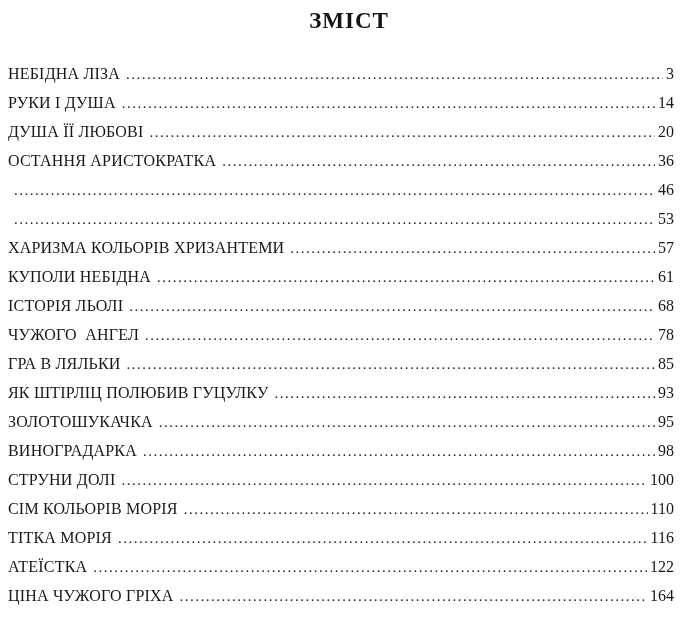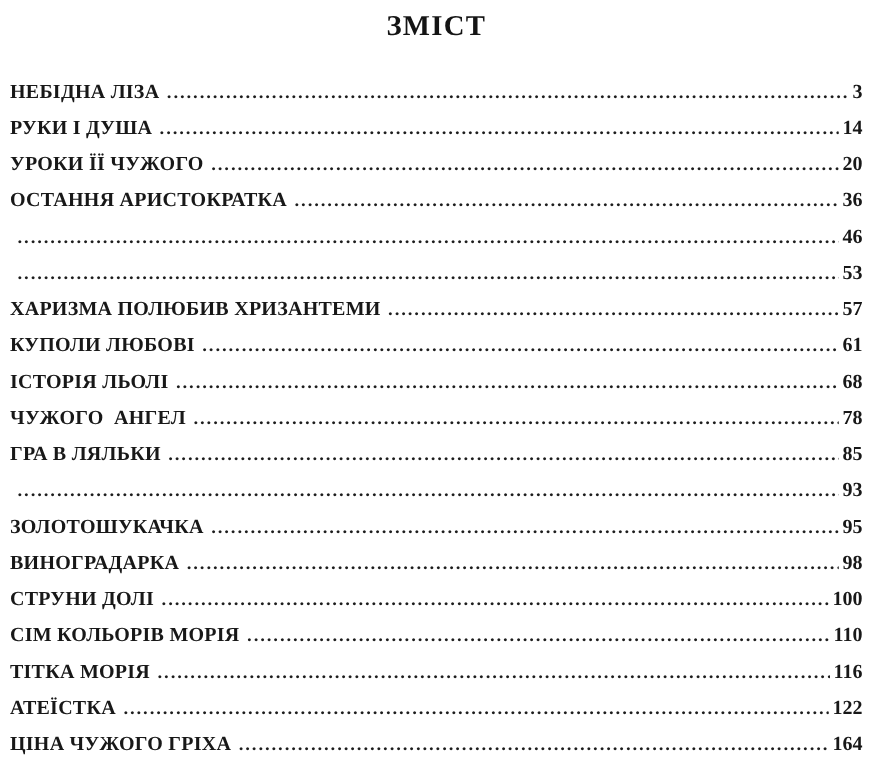--- a/index.html
+++ b/index.html
@@ -24,23 +24,22 @@
     margin: 0;
     text-align: center;
     font-size: 23px;
     font-weight: bold;
     letter-spacing: 1px;
     line-height: 30px;
     color: #141414;
   }
   .toc-list {
     list-style: none;
-    margin: 29px 0 0 0;
+    margin: 29px 16px 0 0;
     padding: 0;
-    font-weight: bold;
   }
   .toc-row {
     display: flex;
     align-items: baseline;
     height: 29px;
     font-size: 16px;
     color: #181818;
     white-space: nowrap;
   }
   .toc-label {
@@ -75,21 +74,21 @@
     <span class="toc-page-num">3</span>
   </li>
 
   <li class="toc-row">
     <span class="toc-label">РУКИ І ДУША</span>
     <span class="toc-leader" aria-hidden="true">................................................................................................................................................................................................................................................................................................................................................................................................................</span>
     <span class="toc-page-num">14</span>
   </li>
 
   <li class="toc-row">
-    <span class="toc-label">УРОКИ ЇЇ ЧУЖОГО</span>
+    <span class="toc-label">ДУША ЇЇ ЛЮБОВІ</span>
     <span class="toc-leader" aria-hidden="true">................................................................................................................................................................................................................................................................................................................................................................................................................</span>
     <span class="toc-page-num">20</span>
   </li>
 
   <li class="toc-row">
     <span class="toc-label">ОСТАННЯ АРИСТОКРАТКА</span>
     <span class="toc-leader" aria-hidden="true">................................................................................................................................................................................................................................................................................................................................................................................................................</span>
     <span class="toc-page-num">36</span>
   </li>
 
@@ -97,27 +96,27 @@
     <span class="toc-leader" aria-hidden="true">................................................................................................................................................................................................................................................................................................................................................................................................................</span>
     <span class="toc-page-num">46</span>
   </li>
 
   <li class="toc-row">
     <span class="toc-leader" aria-hidden="true">................................................................................................................................................................................................................................................................................................................................................................................................................</span>
     <span class="toc-page-num">53</span>
   </li>
 
   <li class="toc-row">
-    <span class="toc-label">ХАРИЗМА ПОЛЮБИВ ХРИЗАНТЕМИ</span>
+    <span class="toc-label">ХАРИЗМА КОЛЬОРІВ ХРИЗАНТЕМИ</span>
     <span class="toc-leader" aria-hidden="true">................................................................................................................................................................................................................................................................................................................................................................................................................</span>
     <span class="toc-page-num">57</span>
   </li>
 
   <li class="toc-row">
-    <span class="toc-label">КУПОЛИ ЛЮБОВІ</span>
+    <span class="toc-label">КУПОЛИ НЕБІДНА</span>
     <span class="toc-leader" aria-hidden="true">................................................................................................................................................................................................................................................................................................................................................................................................................</span>
     <span class="toc-page-num">61</span>
   </li>
 
   <li class="toc-row">
     <span class="toc-label">ІСТОРІЯ ЛЬОЛІ</span>
     <span class="toc-leader" aria-hidden="true">................................................................................................................................................................................................................................................................................................................................................................................................................</span>
     <span class="toc-page-num">68</span>
   </li>
 
@@ -127,20 +126,21 @@
     <span class="toc-page-num">78</span>
   </li>
 
   <li class="toc-row">
     <span class="toc-label">ГРА В ЛЯЛЬКИ</span>
     <span class="toc-leader" aria-hidden="true">................................................................................................................................................................................................................................................................................................................................................................................................................</span>
     <span class="toc-page-num">85</span>
   </li>
 
   <li class="toc-row">
+    <span class="toc-label">ЯК ШТІРЛІЦ ПОЛЮБИВ ГУЦУЛКУ</span>
     <span class="toc-leader" aria-hidden="true">................................................................................................................................................................................................................................................................................................................................................................................................................</span>
     <span class="toc-page-num">93</span>
   </li>
 
   <li class="toc-row">
     <span class="toc-label">ЗОЛОТОШУКАЧКА</span>
     <span class="toc-leader" aria-hidden="true">................................................................................................................................................................................................................................................................................................................................................................................................................</span>
     <span class="toc-page-num">95</span>
   </li>
 

